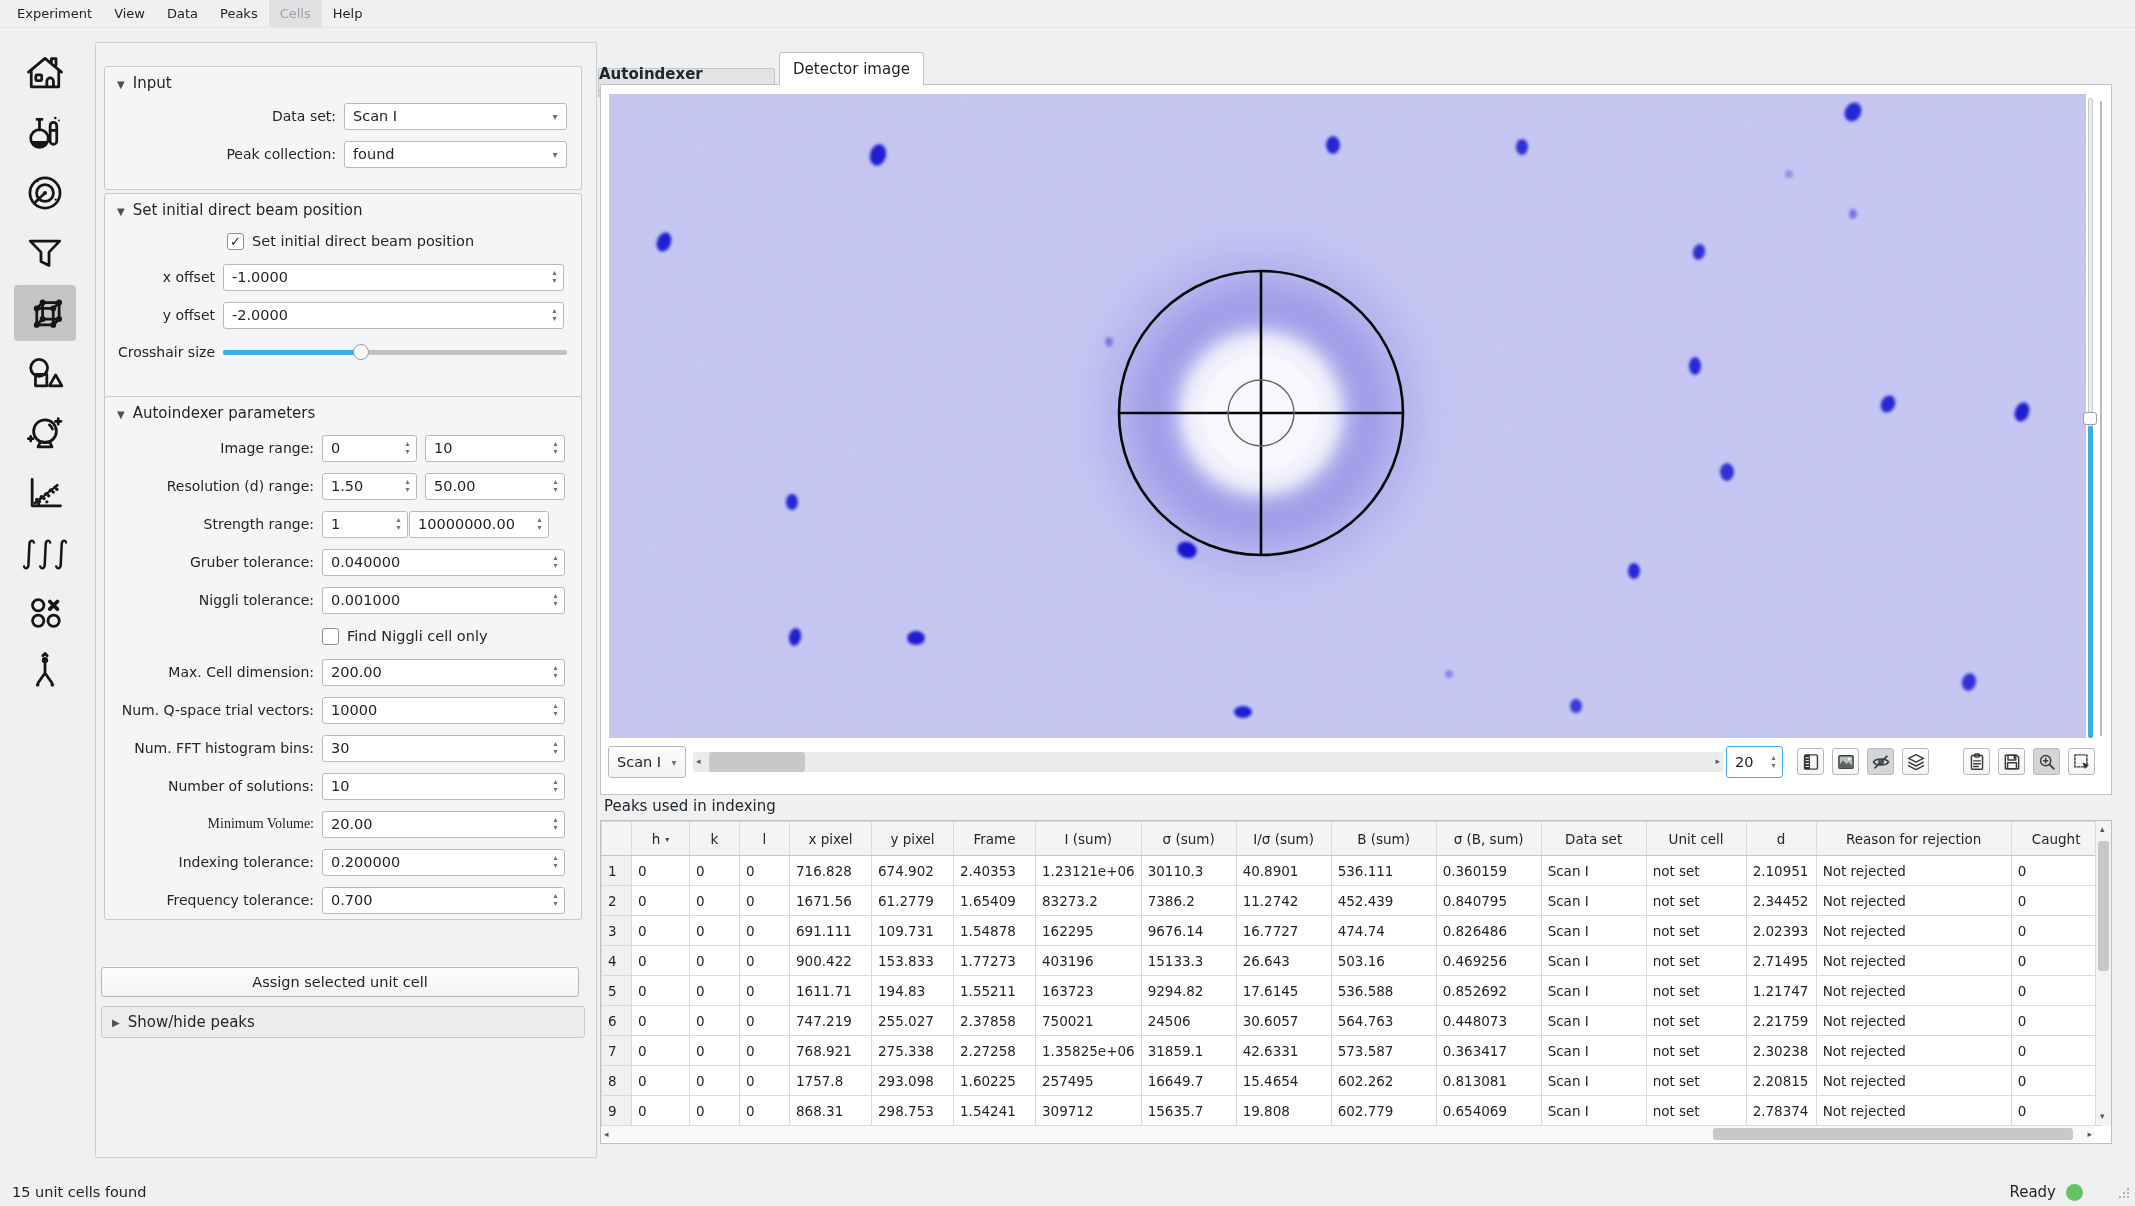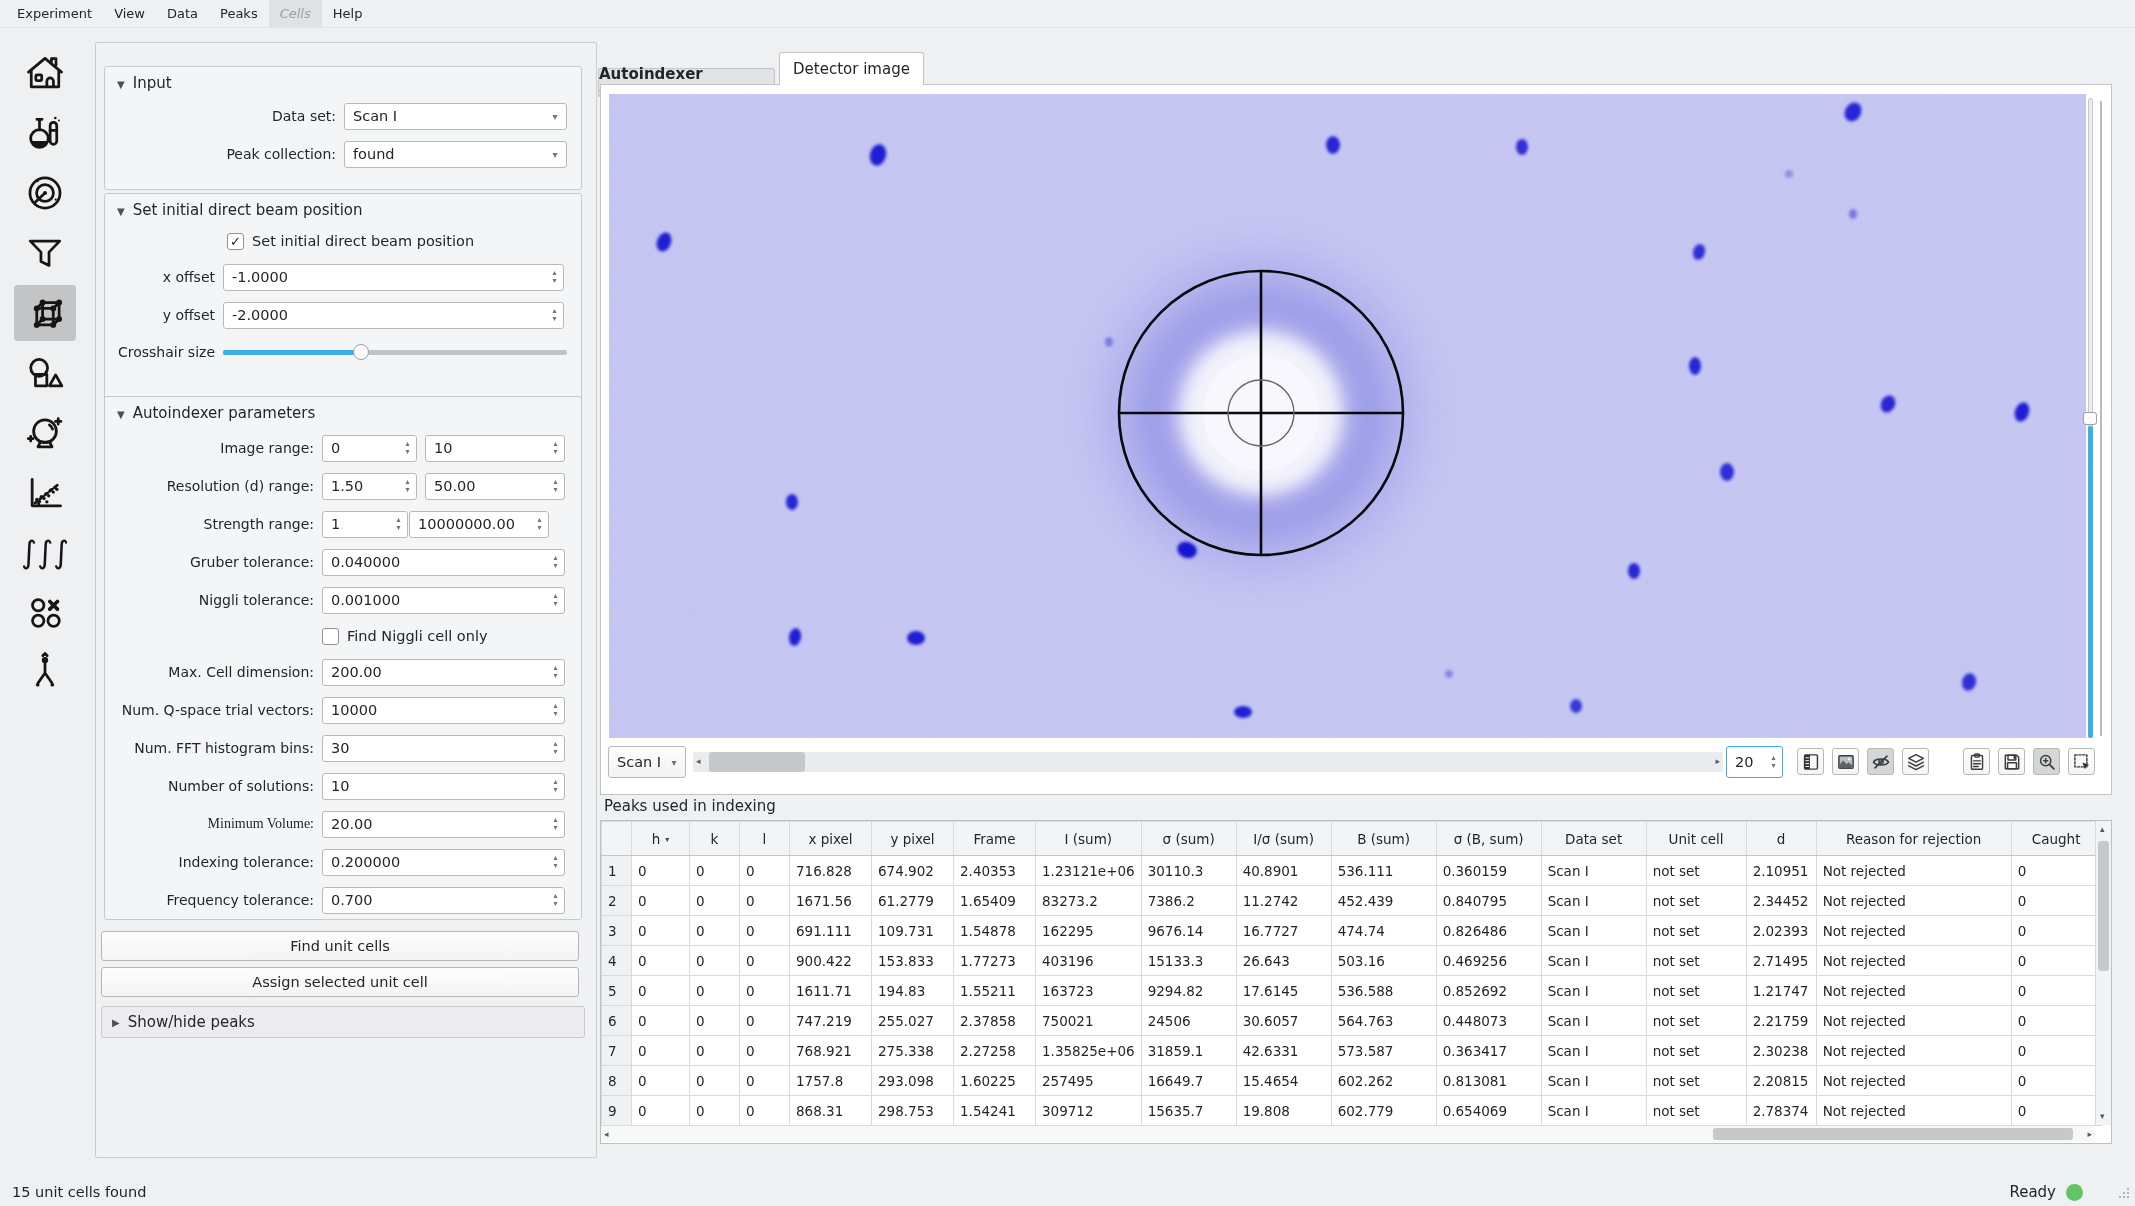--- a/index.html
+++ b/index.html
@@ -7,21 +7,21 @@
   body {
     font-family:"DejaVu Sans","Liberation Sans",sans-serif;
     font-size:14px; color:#232629; background:#eff0f1; overflow:hidden;
   }
   .app { position:relative; width:2135px; height:1206px; background:#eff0f1; }
 
   
   .menubar { position:absolute; left:0; top:0; width:2135px; height:28px;
     background:#eff0f1; border-bottom:1px solid #e3e4e5; display:flex; align-items:stretch; padding-left:6px; }
   .menu-item { display:flex; align-items:center; padding:0 11px; font-size:13px; color:#232629; }
-  .menu-item.disabled { color:#9ba0a4; background:#e0e1e2;font-style:italic; }
+  .menu-item.disabled { color:#9ba0a4; background:#e0e1e2; }
 
   
   .rail { position:absolute; left:0; top:28px; width:92px; height:1150px; }
   .rail-item { position:absolute; left:14px; width:62px; height:56px;
     display:flex; align-items:center; justify-content:center; border-radius:4px; }
   .rail-item.selected { background:#c2c4c6; }
   .rail-item svg { stroke:#151515; fill:none; stroke-width:1.5; stroke-linecap:round; stroke-linejoin:round; }
 
   
   .left-panel { position:absolute; left:95px; top:42px; width:502px; height:1116px;
@@ -448,21 +448,20 @@
               <span class="spin-val">0.700</span>
               <span class="spin-arrows">
                 <i>▴</i>
                 <i>▾</i>
               </span>
             </div>
           </div>
         </div>
     </div>
 
-    <div class="push-btn" style="top:888px">Find unit cells</div>
     <div class="push-btn" style="top:924px">Assign selected unit cell</div>
 
     <div class="collapsed-box" style="top:963px">
       <span class="caret">▶</span>
       <span>Show/hide peaks</span>
     </div>
   </div>
 
   <div class="tab inactive" style="left:598px;top:68px;width:177px;height:29px;font-weight:bold;">Autoindexer solutions</div>
   <div class="tab active" style="left:779px;top:52px;width:145px;height:33px;">Detector image</div>

